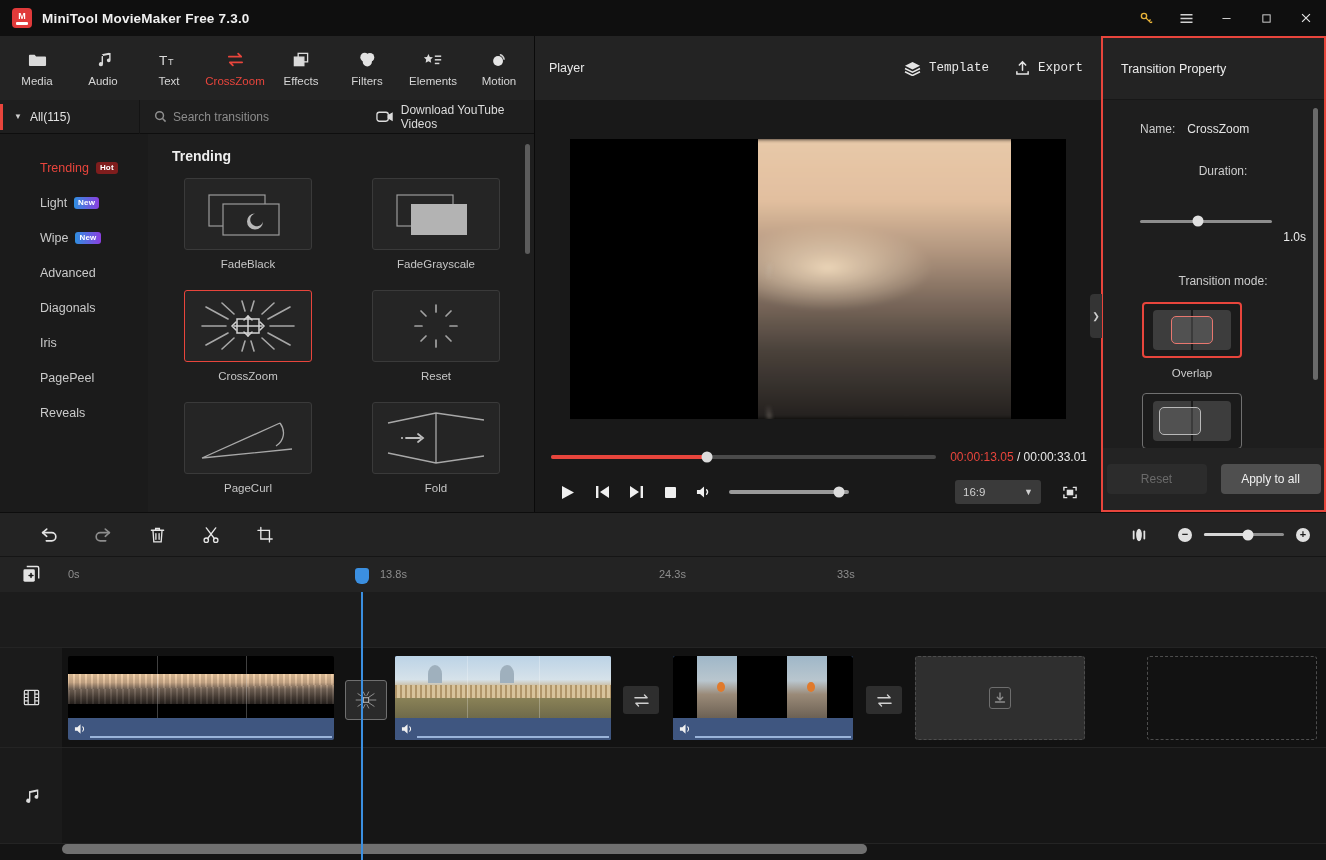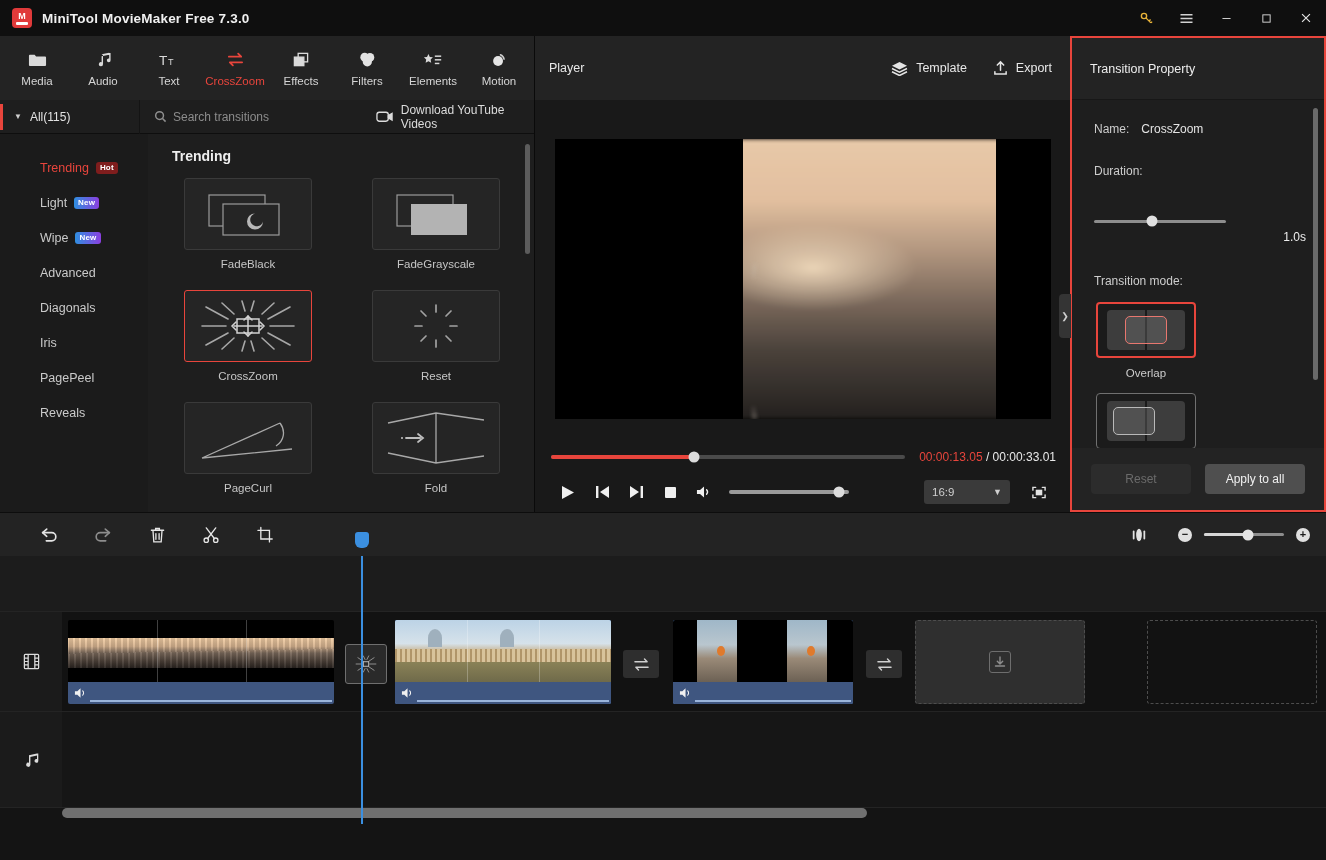--- a/index.html
+++ b/index.html
@@ -94,21 +94,21 @@
   .vscroll {
     position: absolute; right: 4px; top: 10px; width: 5px; height: 110px;
     background: #5c5c5c; border-radius: 3px;
   }
 
   
   .player { flex: 1; background: #191919; display: flex; flex-direction: column; position:relative;}
   .player-head { height: 64px; background: #232323; display: flex; align-items: center; padding: 0 18px 0 14px; }
   .player-head .ptitle { font-size: 12.5px; color: #e8e8e8; }
   .phead-right { margin-left: auto; display: flex; align-items: center; gap: 26px; }
-  .phead-btn { display: flex; align-items: center; gap: 8px; font-size: 12.5px; color: #e8e8e8; cursor:pointer;}
+  .phead-btn { display: flex; align-items: center; gap: 8px; font-size: 12.5px; color: #e8e8e8; cursor:pointer;font-family:Liberation Mono, monospace;}
   .stage { flex: 1; display: flex; align-items: center; justify-content: center; padding: 22px 0 0 0;}
   .video {
     width: 496px; height: 280px; background: #000;
     position: relative; overflow: hidden;
   }
   .vb-left { position:absolute; left:0; top:0; width:38%; height:100%; background:#000; z-index:3;}
   .vb-right{ position:absolute; right:0; top:0; width:11%; height:100%; background:#000; z-index:3;}
   .vimg {
     position:absolute; inset:0;
     background:
@@ -154,26 +154,26 @@
   
   .collapse-handle{
     position:absolute; right:-1px; top:258px; width:12px; height:44px;
     background:#343434; border-radius: 4px 0 0 4px;
     display:flex;align-items:center;justify-content:center;
     color:#cfcfcf;font-size:9px;cursor:pointer; z-index:6;
   }
 
   
   .right-panel {
-    width: 256px; background: #1e1e1e; display: flex; flex-direction: column;
+    width: 225px; background: #1e1e1e; display: flex; flex-direction: column;
     border: 2px solid #e8453c; position:relative;
   }
   .rp-head { height: 62px; background: #232323; display: flex; align-items: center; padding-left: 18px; border-bottom:1px solid #171717;}
   .rp-head span { font-size: 12.5px; color: #ededed; }
-  .rp-body { flex: 1; padding: 22px 18px 0 22px; position: relative; overflow:hidden;}
+  .rp-body { flex: 1; padding: 22px 18px 0 37px; position: relative; overflow:hidden;text-align:center;}
   .row-name { font-size: 12px; color: #cdcdcd; display: flex; gap: 12px; }
   .row-name .val { color: #e4e4e4; }
   .lbl { font-size: 12px; color: #cdcdcd; }
   .dur-label { margin-top: 28px; }
   .dur-row { display: flex; align-items: center; margin-top: 20px; gap: 8px;}
   .dslider { position: relative; width: 132px; height: 3px; background: #8e8e8e; border-radius:2px; cursor:pointer;}
   .dslider .knob { position: absolute; left: 44%; top: 50%; transform: translate(-50%,-50%);
     width: 11px; height: 11px; border-radius: 50%; background: #e0e0e0;}
   .dval { margin-left: auto; font-size: 12px; color: #ededed; margin-top: 32px; }
   .mode-label { margin-top: 30px; }
@@ -721,20 +721,35 @@
       </div>
       <div class="circ">−</div>
       <div class="zoom-track">
         <div class="fill"></div>
         <div class="knob"></div>
       </div>
       <div class="circ">+</div>
     </div>
   </div>
 
+  <div class="ruler">
+    <div class="ruler-head">
+      <svg width="19" height="19" viewBox="0 0 20 20" fill="none" stroke="#e4e4e4" stroke-width="1.5">
+        <rect x="1.5" y="4.5" width="12" height="13" rx="1.5" fill="#e4e4e4" stroke="none"></rect>
+        <path d="M5 1.5h11a1.6 1.6 0 011.6 1.6v11"></path>
+        <path d="M7.5 11h4 M9.5 9v4" stroke="#1b1b1b" stroke-width="1.7" stroke-linecap="round"></path>
+      </svg>
+    </div>
+    <div class="ruler-track">
+      <span class="tick" style="left:6px">0s</span>
+      <span class="tick" style="left:318px">13.8s</span>
+      <span class="tick" style="left:597px">24.3s</span>
+      <span class="tick" style="left:775px">33s</span>
+    </div>
+  </div>
 
   <div class="tracks">
 
     <div class="track t0">
       <div class="track-head"></div>
       <div class="track-body"></div>
     </div>
 
     <div class="track t1">
       <div class="track-head">

